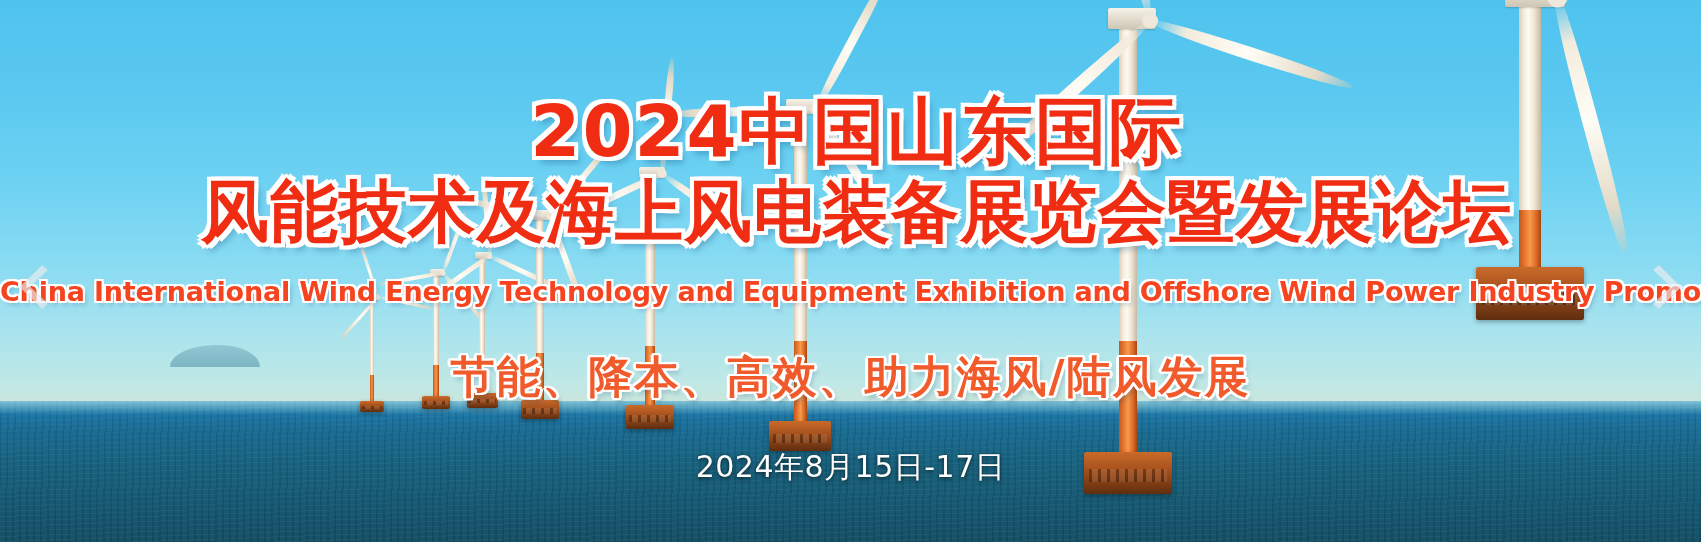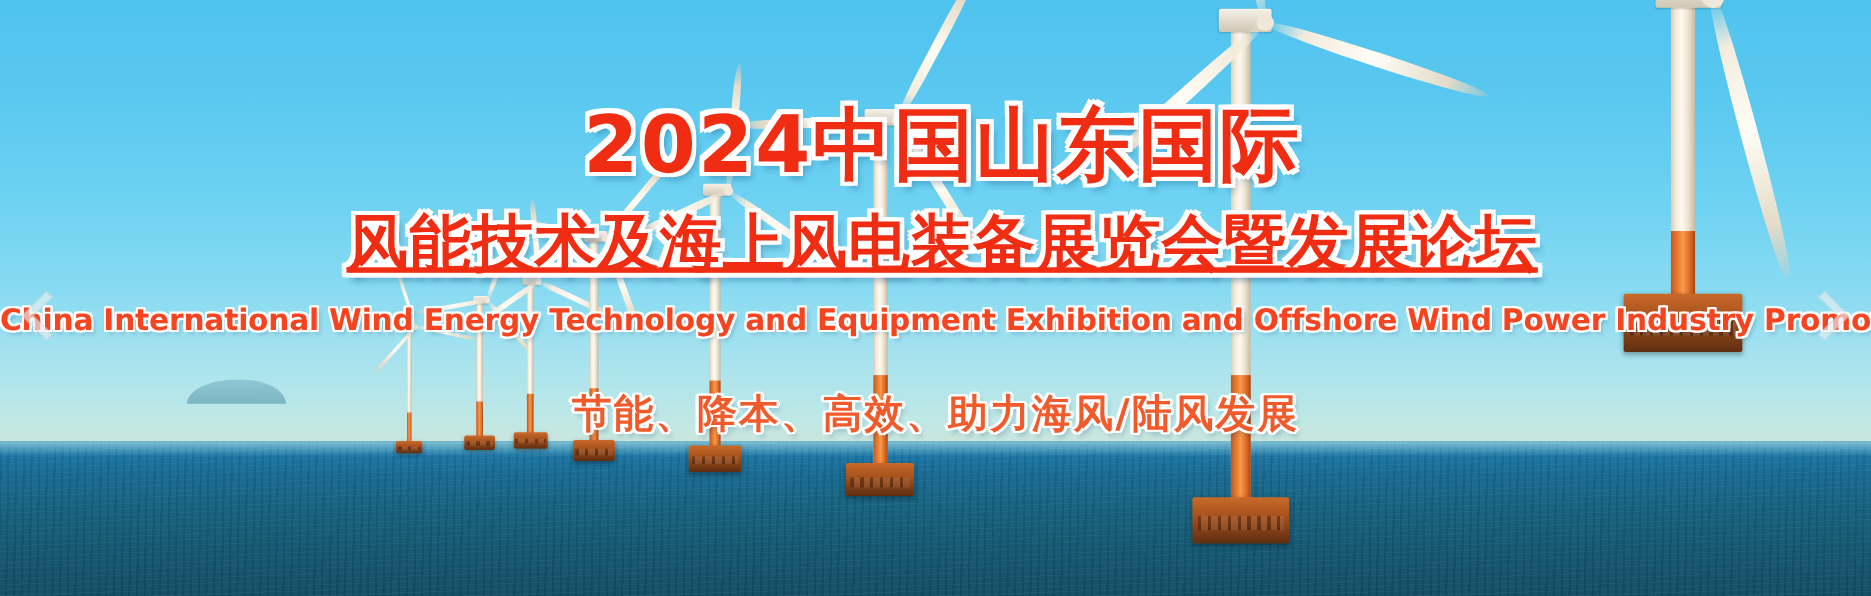--- a/index.html
+++ b/index.html
@@ -141,25 +141,24 @@
       -4px  4px 0 #fff,  4px  4px 0 #fff,
        5px  7px 6px rgba(0,60,110,.30);
     padding-left: 12px;
   }
   .title-line1 {
     top:95px;
     font-size:72px;
     line-height:72px;
   }
   .title-line2 {
-    top:182px;
-    font-size:56px;
+    top:172px;
+    font-size:68px;
     line-height:80px;
     letter-spacing:1px;
-    text-decoration:underline;
   }
 
   .subtitle-en {
     position:absolute;
     top:277px;
     width:100%;
     text-align:center;
     color:#f5441f;
     font-family:"DejaVu Sans", sans-serif;
     font-weight:600;
@@ -176,21 +175,21 @@
   }
 
   .tagline {
     position:absolute;
     top:353px;
     width:100%;
     text-align:center;
     color:#f15a2a;
     font-family:"DejaVu Sans", sans-serif;
     font-weight:bold;
-    font-size:36px;
+    font-size:44px;
     line-height:48px;
     letter-spacing:2px;
     white-space:nowrap;
     text-shadow:
       -2px -2px 0 #fff, 2px -2px 0 #fff,
       -2px  2px 0 #fff, 2px  2px 0 #fff,
       -2px  0   0 #fff, 2px  0   0 #fff,
        0   -2px 0 #fff, 0    2px 0 #fff,
       -3px  0   0 #fff, 3px  0   0 #fff,
        3px  5px 5px rgba(0,60,110,.25);
@@ -330,20 +329,21 @@
 
     <div class="title-line1">2024中国山东国际</div>
 
     <div class="title-line2">风能技术及海上风电装备展览会暨发展论坛</div>
 
     <div class="subtitle-en">China International Wind Energy Technology and Equipment Exhibition and Offshore Wind Power Industry Promotion Conference</div>
 
     <div class="tagline">节能、降本、高效、助力海风/陆风发展</div>
 
     <div class="footer-info">
+      <span>2024年8月15日-17日</span>
     </div>
 
   </div>
 
   <div class="nav-arrow nav-prev">
     <span>
       <svg viewBox="0 0 40 46" aria-hidden="true">
         <path d="M30 6 L12 23 L30 40 L24 45 L2 23 L24 1 Z" fill="#e9eff2" stroke="#cdd8dc" stroke-width="1" opacity="0.9"></path>
       </svg>
     </span>

